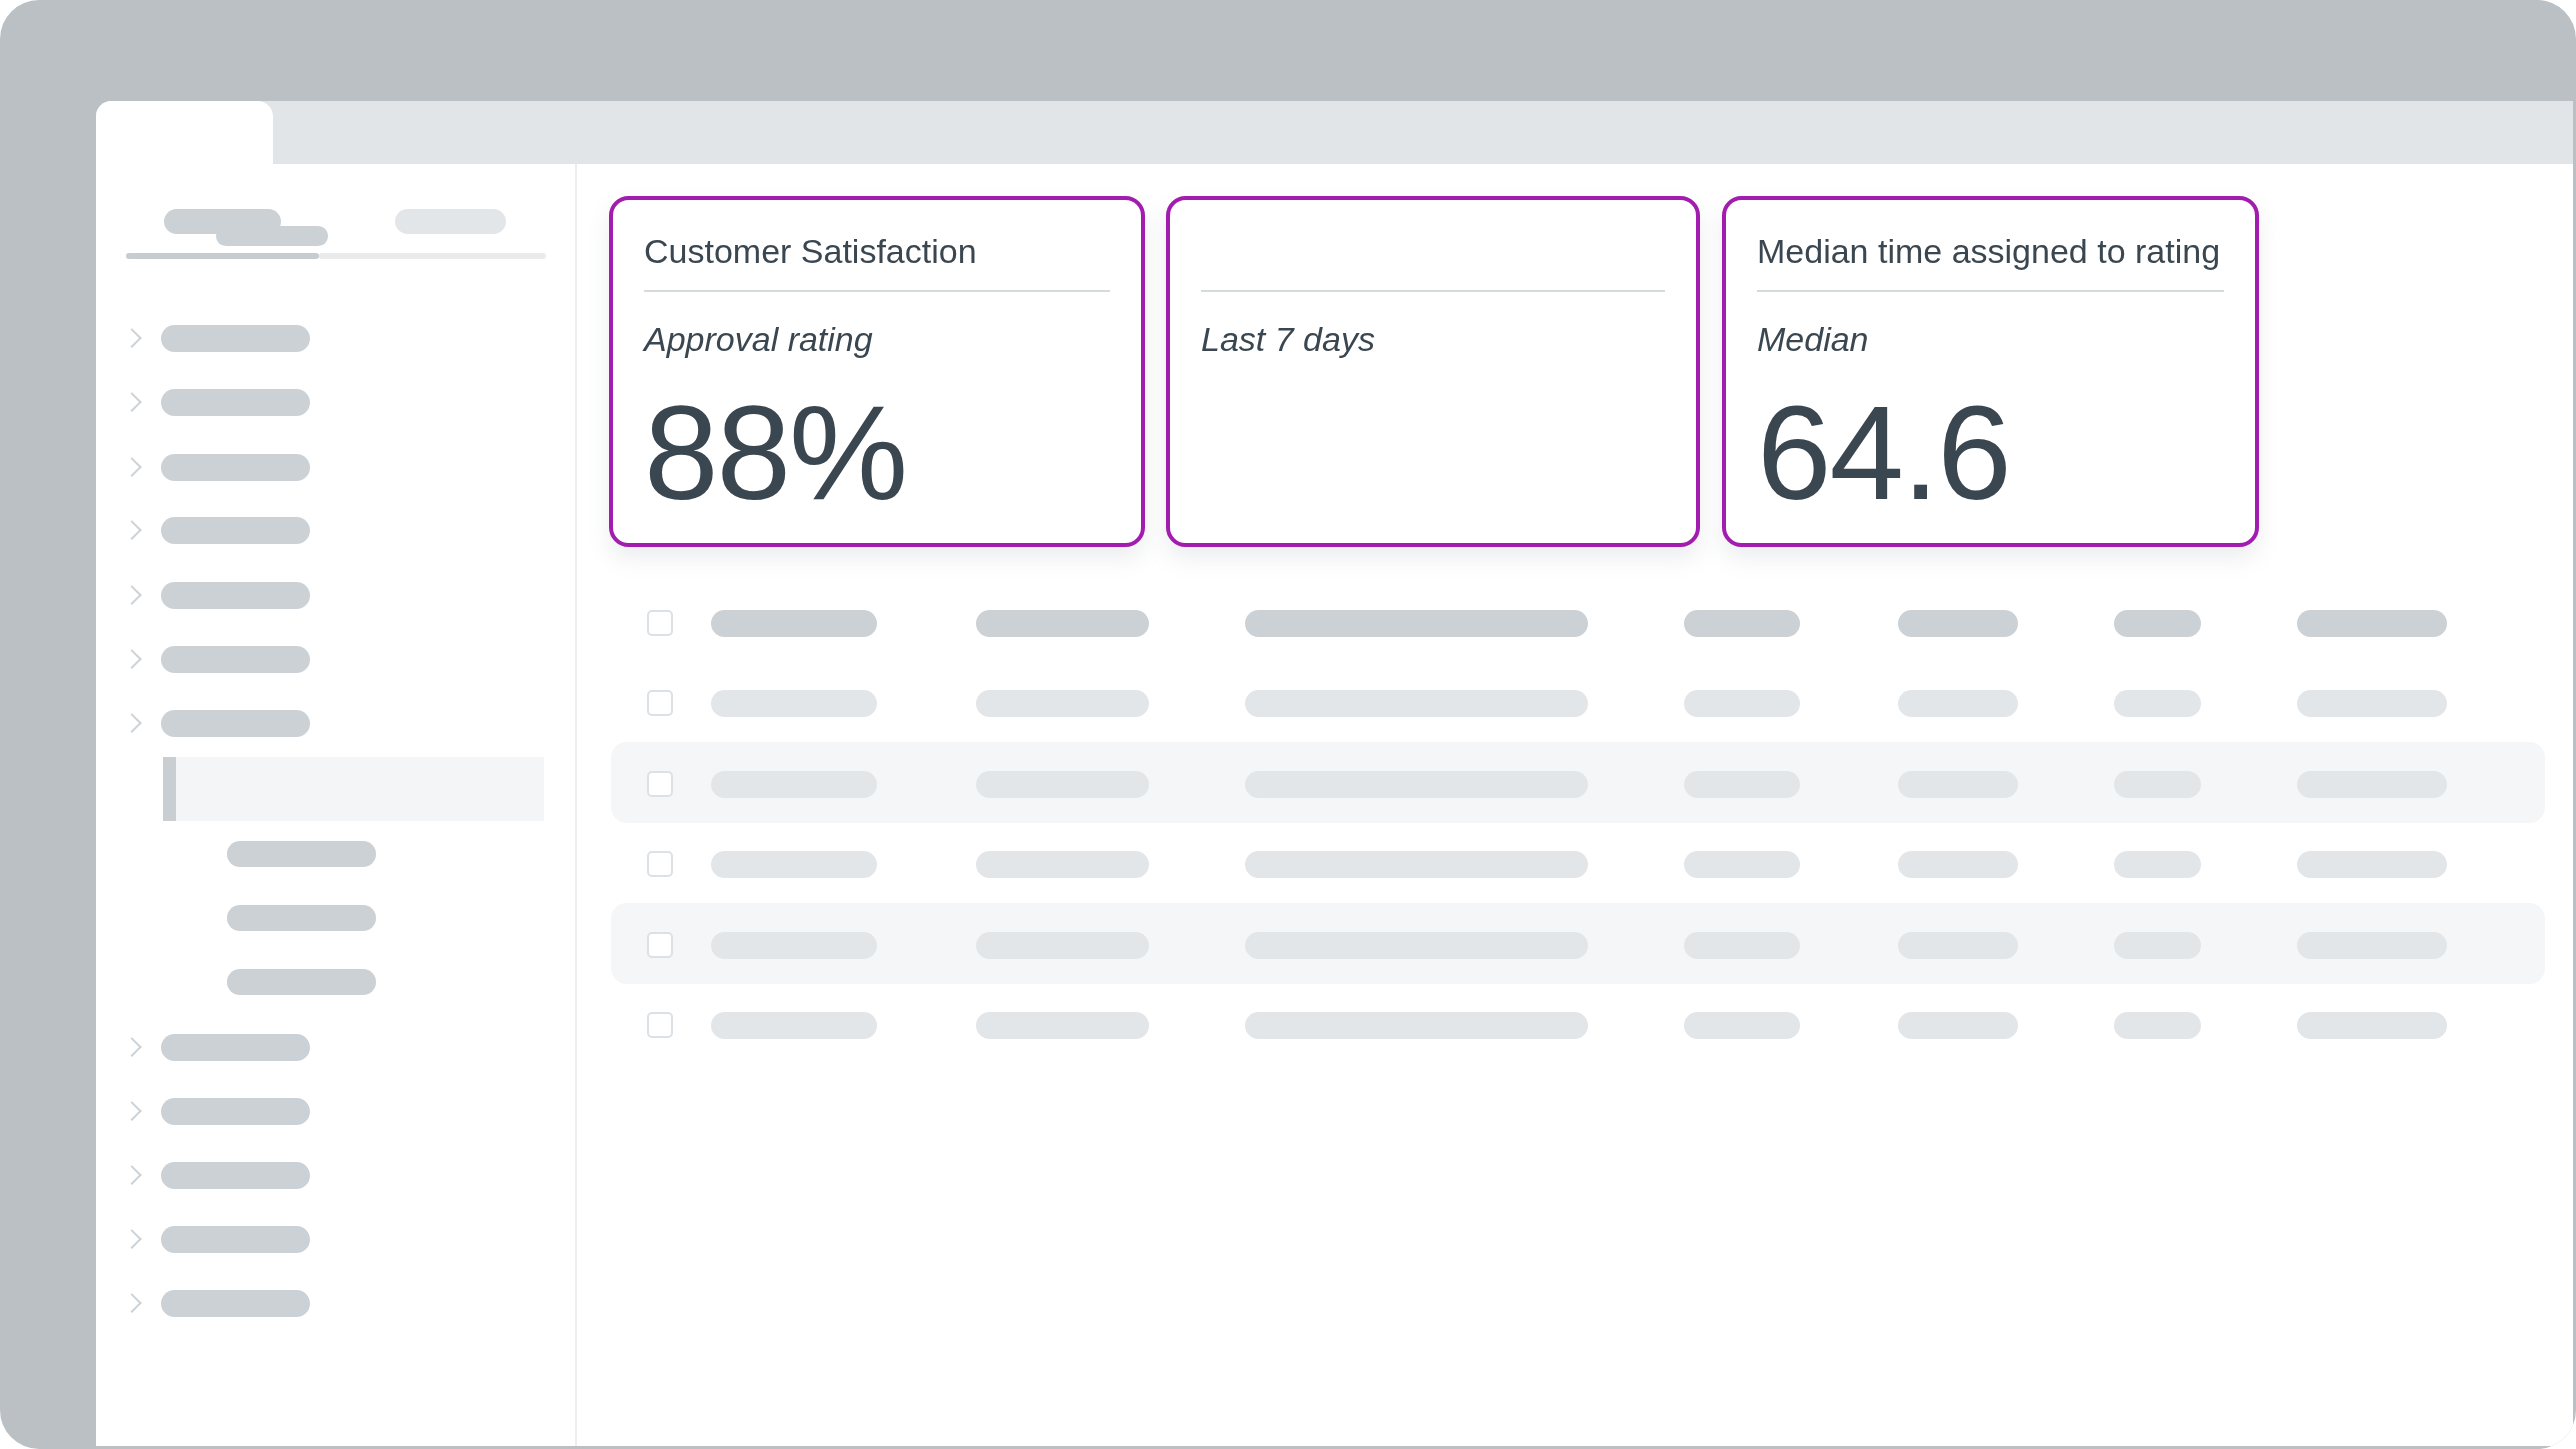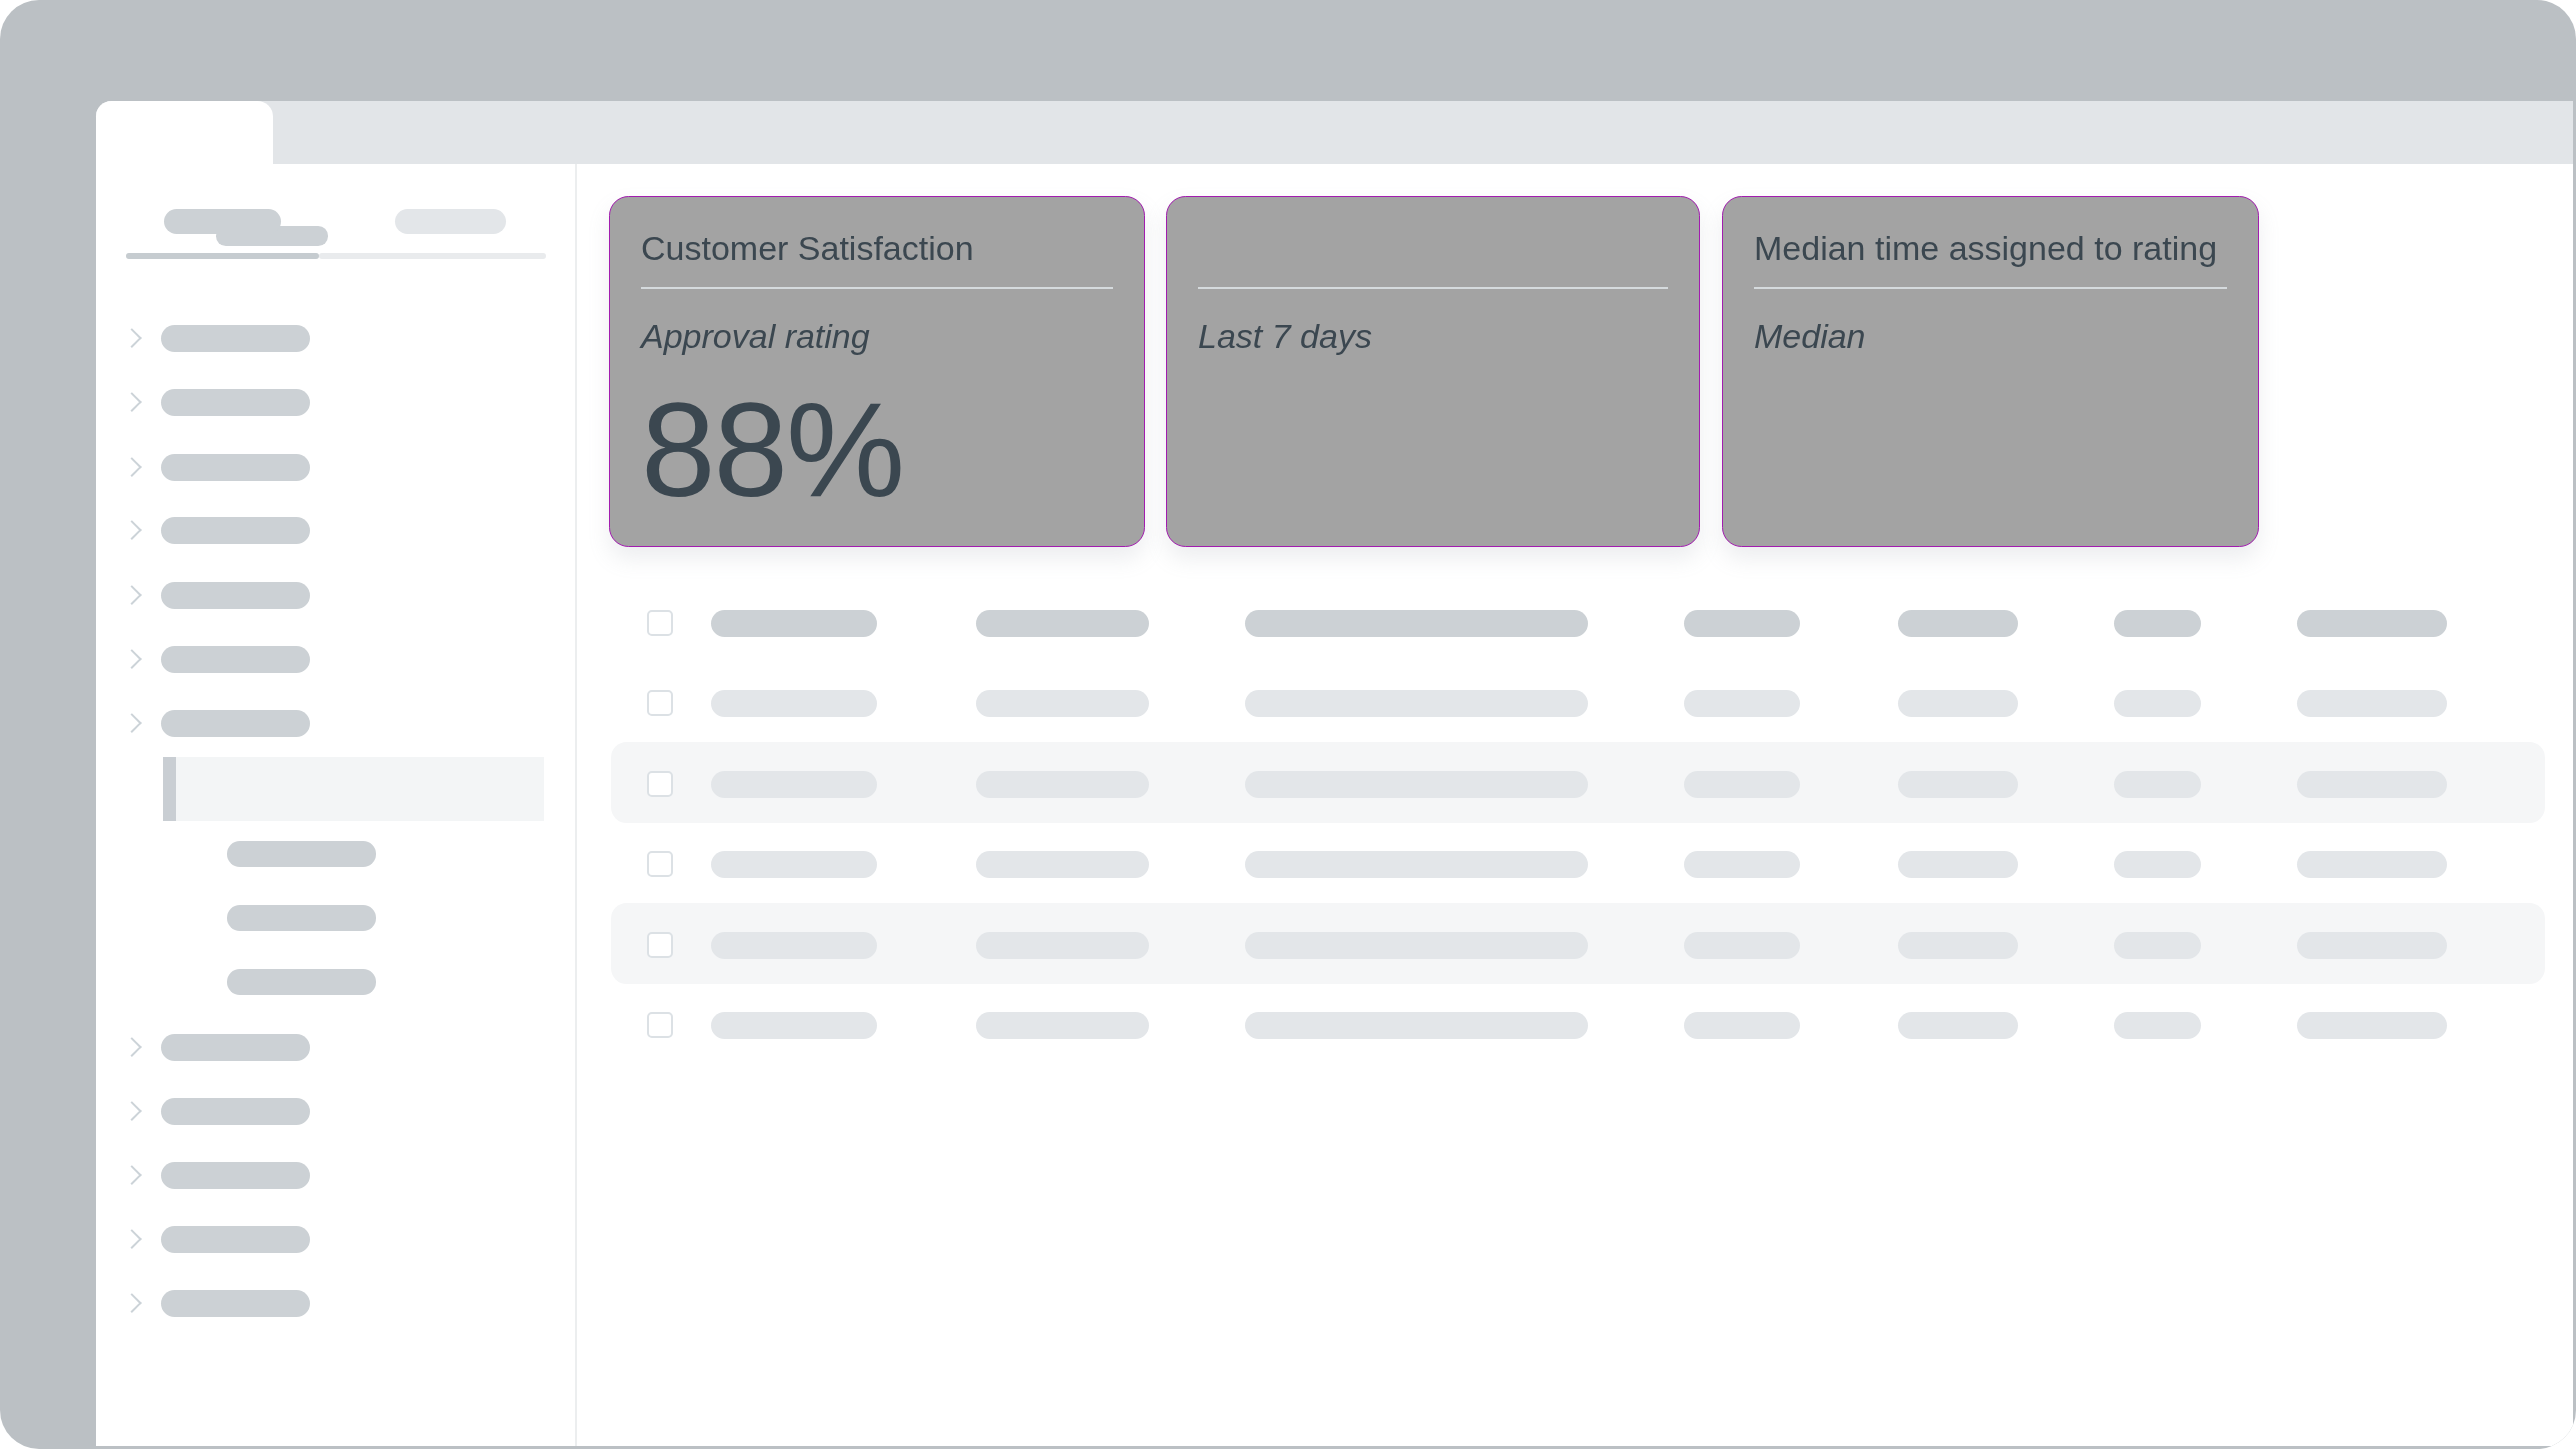--- a/index.html
+++ b/index.html
@@ -30,21 +30,21 @@
                       background:#e9ebed;border-radius:2.9px;}
   .nav-item{position:absolute;left:125px;height:26.5px;display:flex;align-items:center;}
   .chevron{width:11.8px;height:11.8px;border-top:2px solid #ccd3d8;border-right:2px solid #ccd3d8;
            transform:rotate(45deg);flex:0 0 auto;margin-right:22.6px;}
   .nav-pill{position:static;width:149px;height:26.5px;border-radius:13.7px;background:#ccd1d5;}
   .selected-row{position:absolute;left:163px;top:757px;width:381px;height:64px;background:#f3f5f6;}
   .selected-bar{position:absolute;left:0;top:0;width:12.8px;height:64px;background:#c9ced3;}
   .sub-item{position:absolute;left:227px;width:149px;height:25.5px;border-radius:12.8px;background:#ccd1d5;}
 
   
-  .card{position:absolute;top:196px;height:351px;background:#a3a3a3;border:1px solid #a21caf;
+  .card{position:absolute;top:196px;height:351px;background:#ffffff;border:4px solid #a21caf;
         border-radius:19.6px;box-shadow:0 11.8px 21.6px rgba(140,152,160,0.16);box-sizing:border-box;}
   .card-1{left:609px;width:536px;}
   .card-2{left:1166px;width:534px;}
   .card-3{left:1722px;width:537px;}
   .card-title{position:absolute;left:31px;top:29.5px;font-size:34px;line-height:43px;
               color:#3b4750;white-space:nowrap;}
   .card-hr{position:absolute;left:31px;right:31px;top:90px;height:0;border-top:2px solid #d5dadd;}
   .card-subtitle{position:absolute;left:31px;top:118px;font-size:34px;line-height:43px;color:#3b4750;font-style:italic;}
   .card-value{position:absolute;left:31px;top:186px;font-size:134px;line-height:1;font-weight:300;
               letter-spacing:-2px;color:#3b4750;}
@@ -154,20 +154,21 @@
 
       <div class="card card-2">
         <div class="card-hr"></div>
         <div class="card-subtitle">Last 7 days</div>
       </div>
 
       <div class="card card-3">
         <div class="card-title">Median time assigned to rating</div>
         <div class="card-hr"></div>
         <div class="card-subtitle">Median</div>
+        <div class="card-value">64.6</div>
       </div>
 
       <div id="table">
           <div class="trow dark" style="top: 610px;">
     <span class="checkbox"></span>
     <span class="tpill c1"></span>
     <span class="tpill c2"></span>
     <span class="tpill c3"></span>
     <span class="tpill c4"></span>
     <span class="tpill c5"></span>

